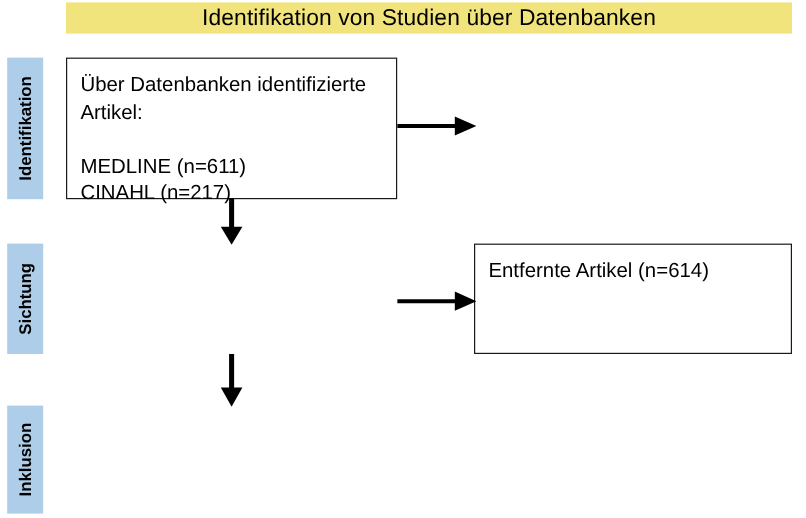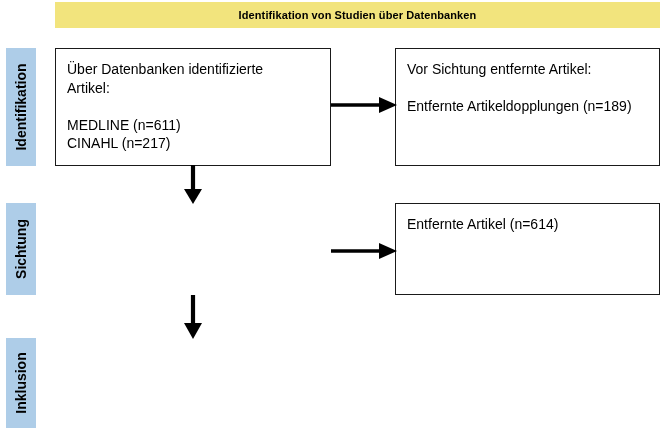--- a/index.html
+++ b/index.html
@@ -30,22 +30,22 @@
     left: 55px;
     top: 2px;
     width: 605px;
     height: 26px;
     background: #F2E47D;
     display: flex;
     align-items: center;
     justify-content: center;
   }
   .header-bar .header-text {
-    font-size: 11px;
-    font-weight: bold;
+    font-size: 19px;
+    font-weight: normal;
     letter-spacing: 0.1px;
     line-height: 1;
     white-space: nowrap;
   }
 
   
   .stage-label {
     position: absolute;
     background: #AECDE8;
     display: flex;
@@ -65,21 +65,21 @@
 
   
   .flow-box {
     position: absolute;
     background: #ffffff;
     border: 1.6px solid #1a1a1a;
     box-sizing: border-box;
     padding: 11px 10px 8px 11px;
   }
   .flow-box .box-text {
-    font-size: 14px;
+    font-size: 17px;
     line-height: 1.33;
     white-space: pre-line;
     display: block;
   }
   .box-identified  { left: 55px;  top: 48px;  width: 276px; height: 118px; }
   .box-removed     { left: 395px; top: 48px;  width: 265px; height: 118px; }
   .box-screened    { left: 55px;  top: 203px; width: 276px; height: 92px;  }
   .box-excluded    { left: 395px; top: 203px; width: 265px; height: 92px;  }
   .box-included    { left: 55px;  top: 338px; width: 276px; height: 90px;  }
 
@@ -115,25 +115,20 @@
   </div>
 
   <div class="flow-box box-identified">
     <span class="box-text">Über Datenbanken identifizierte
 Artikel:
 
 MEDLINE (n=611)
 CINAHL (n=217)</span>
   </div>
 
-  <div class="flow-box box-removed">
-    <span class="box-text">Vor Sichtung entfernte Artikel:
-
-Entfernte Artikeldopplungen (n=189)</span>
-  </div>
 
 
   <div class="flow-box box-excluded">
     <span class="box-text">Entfernte Artikel (n=614)</span>
   </div>
 
 
   <div class="arrow arrow-h-1">
     <svg width="66" height="22" viewBox="0 0 66 22" aria-hidden="true">
       <line x1="0" y1="11" x2="50" y2="11" stroke="#000000" stroke-width="3.4"></line>

